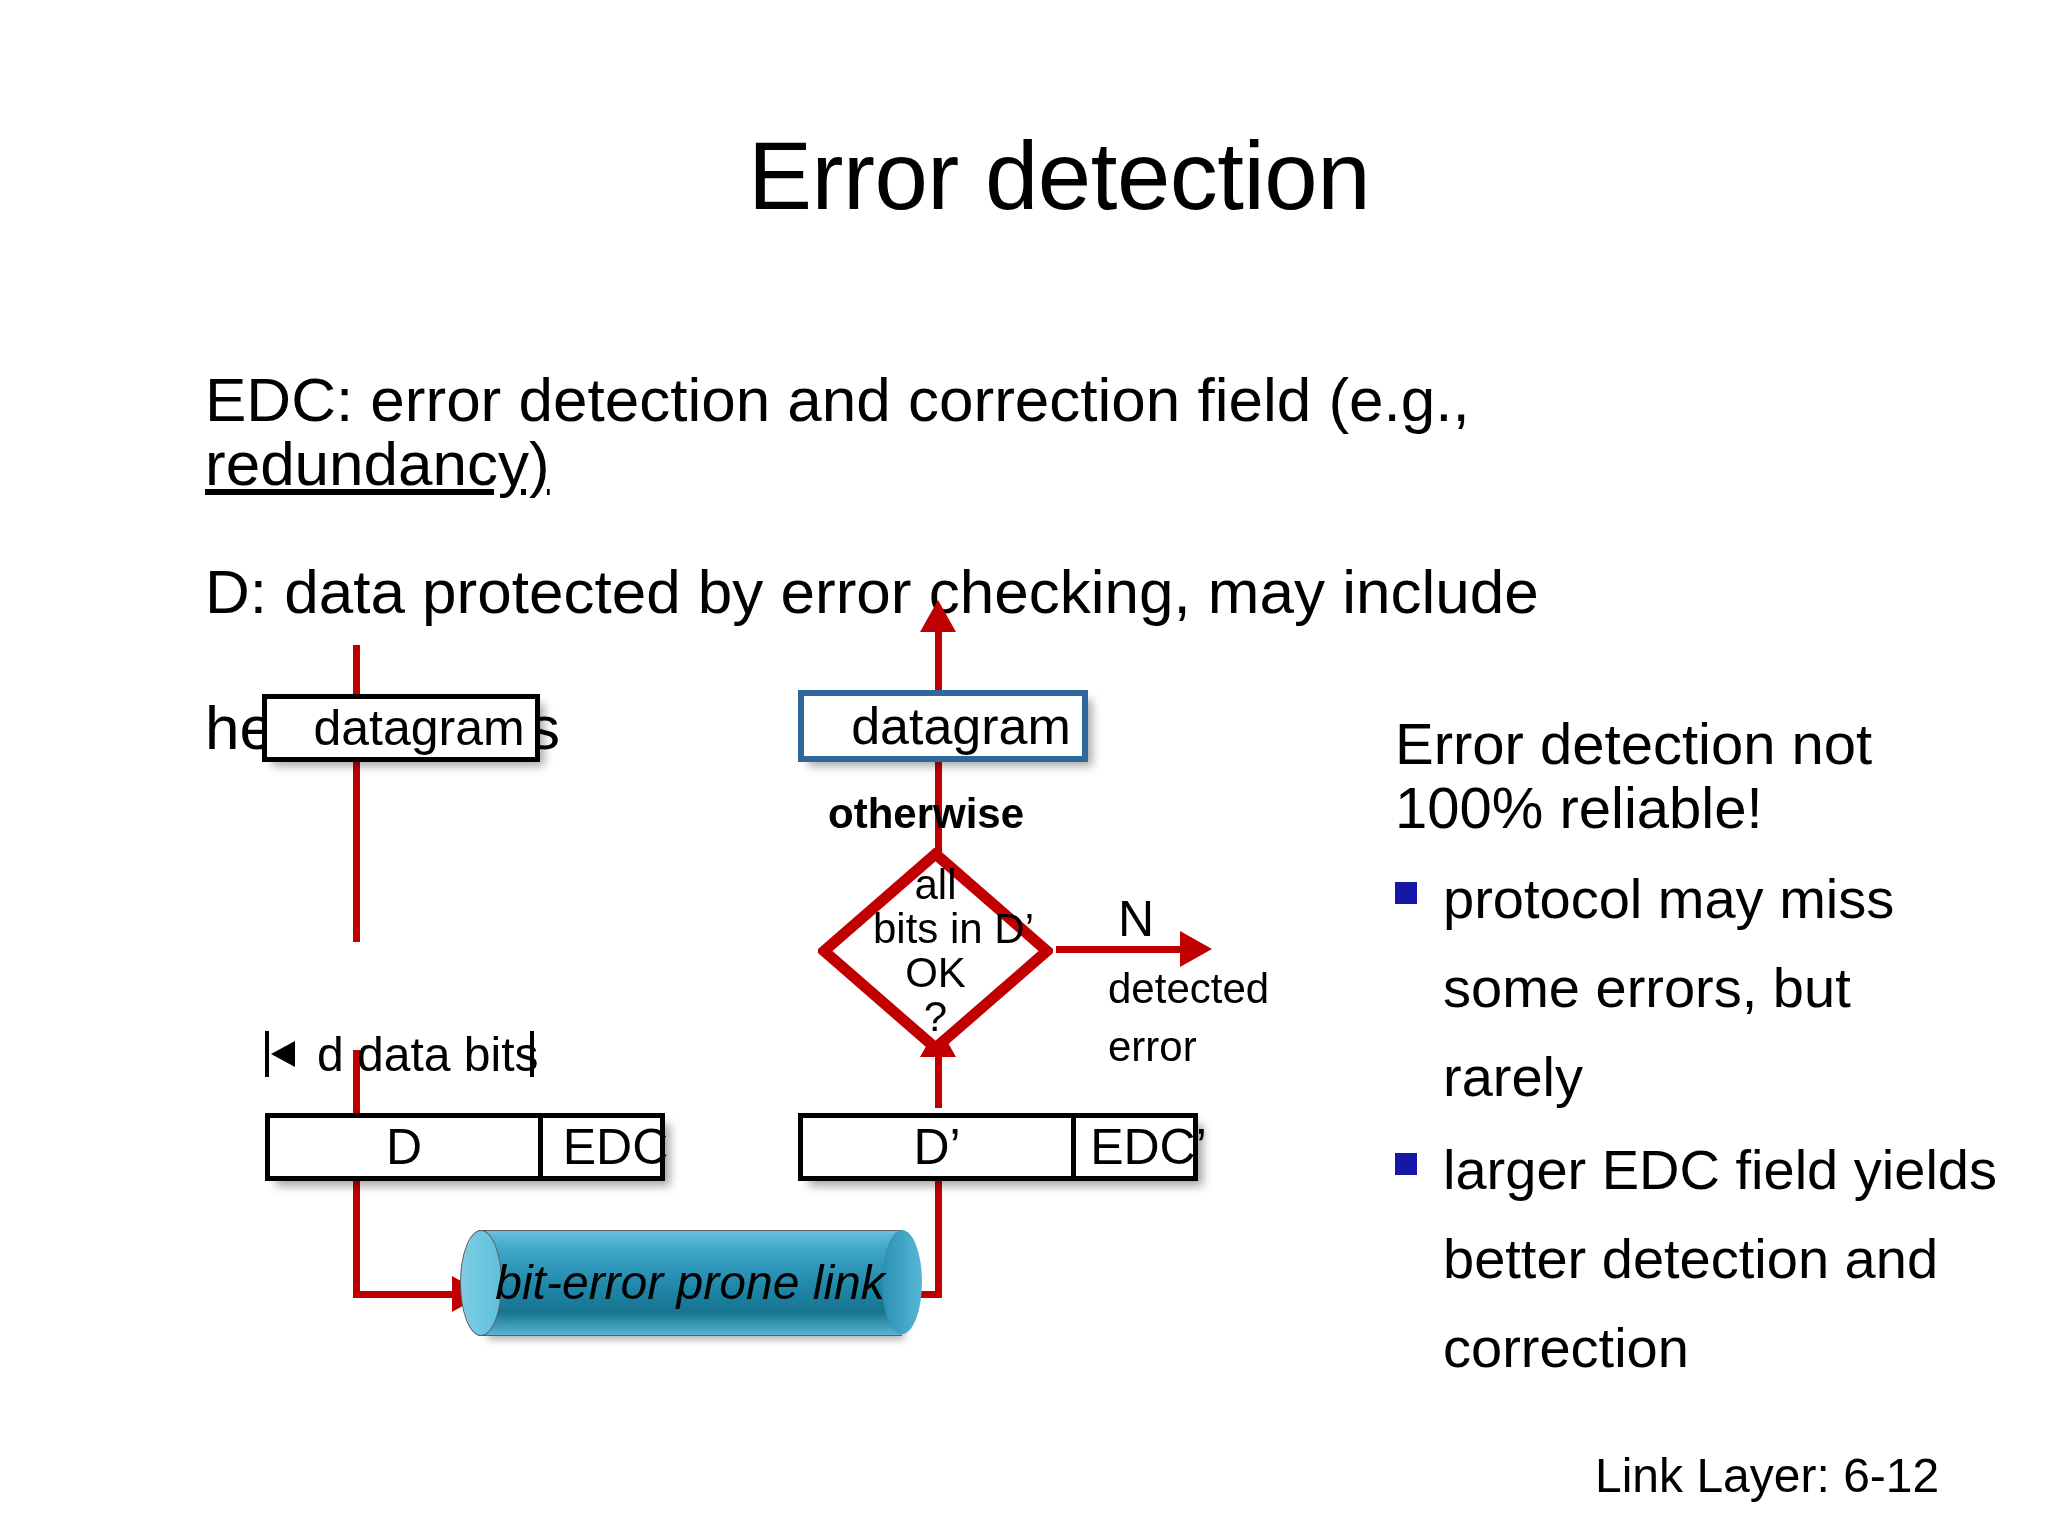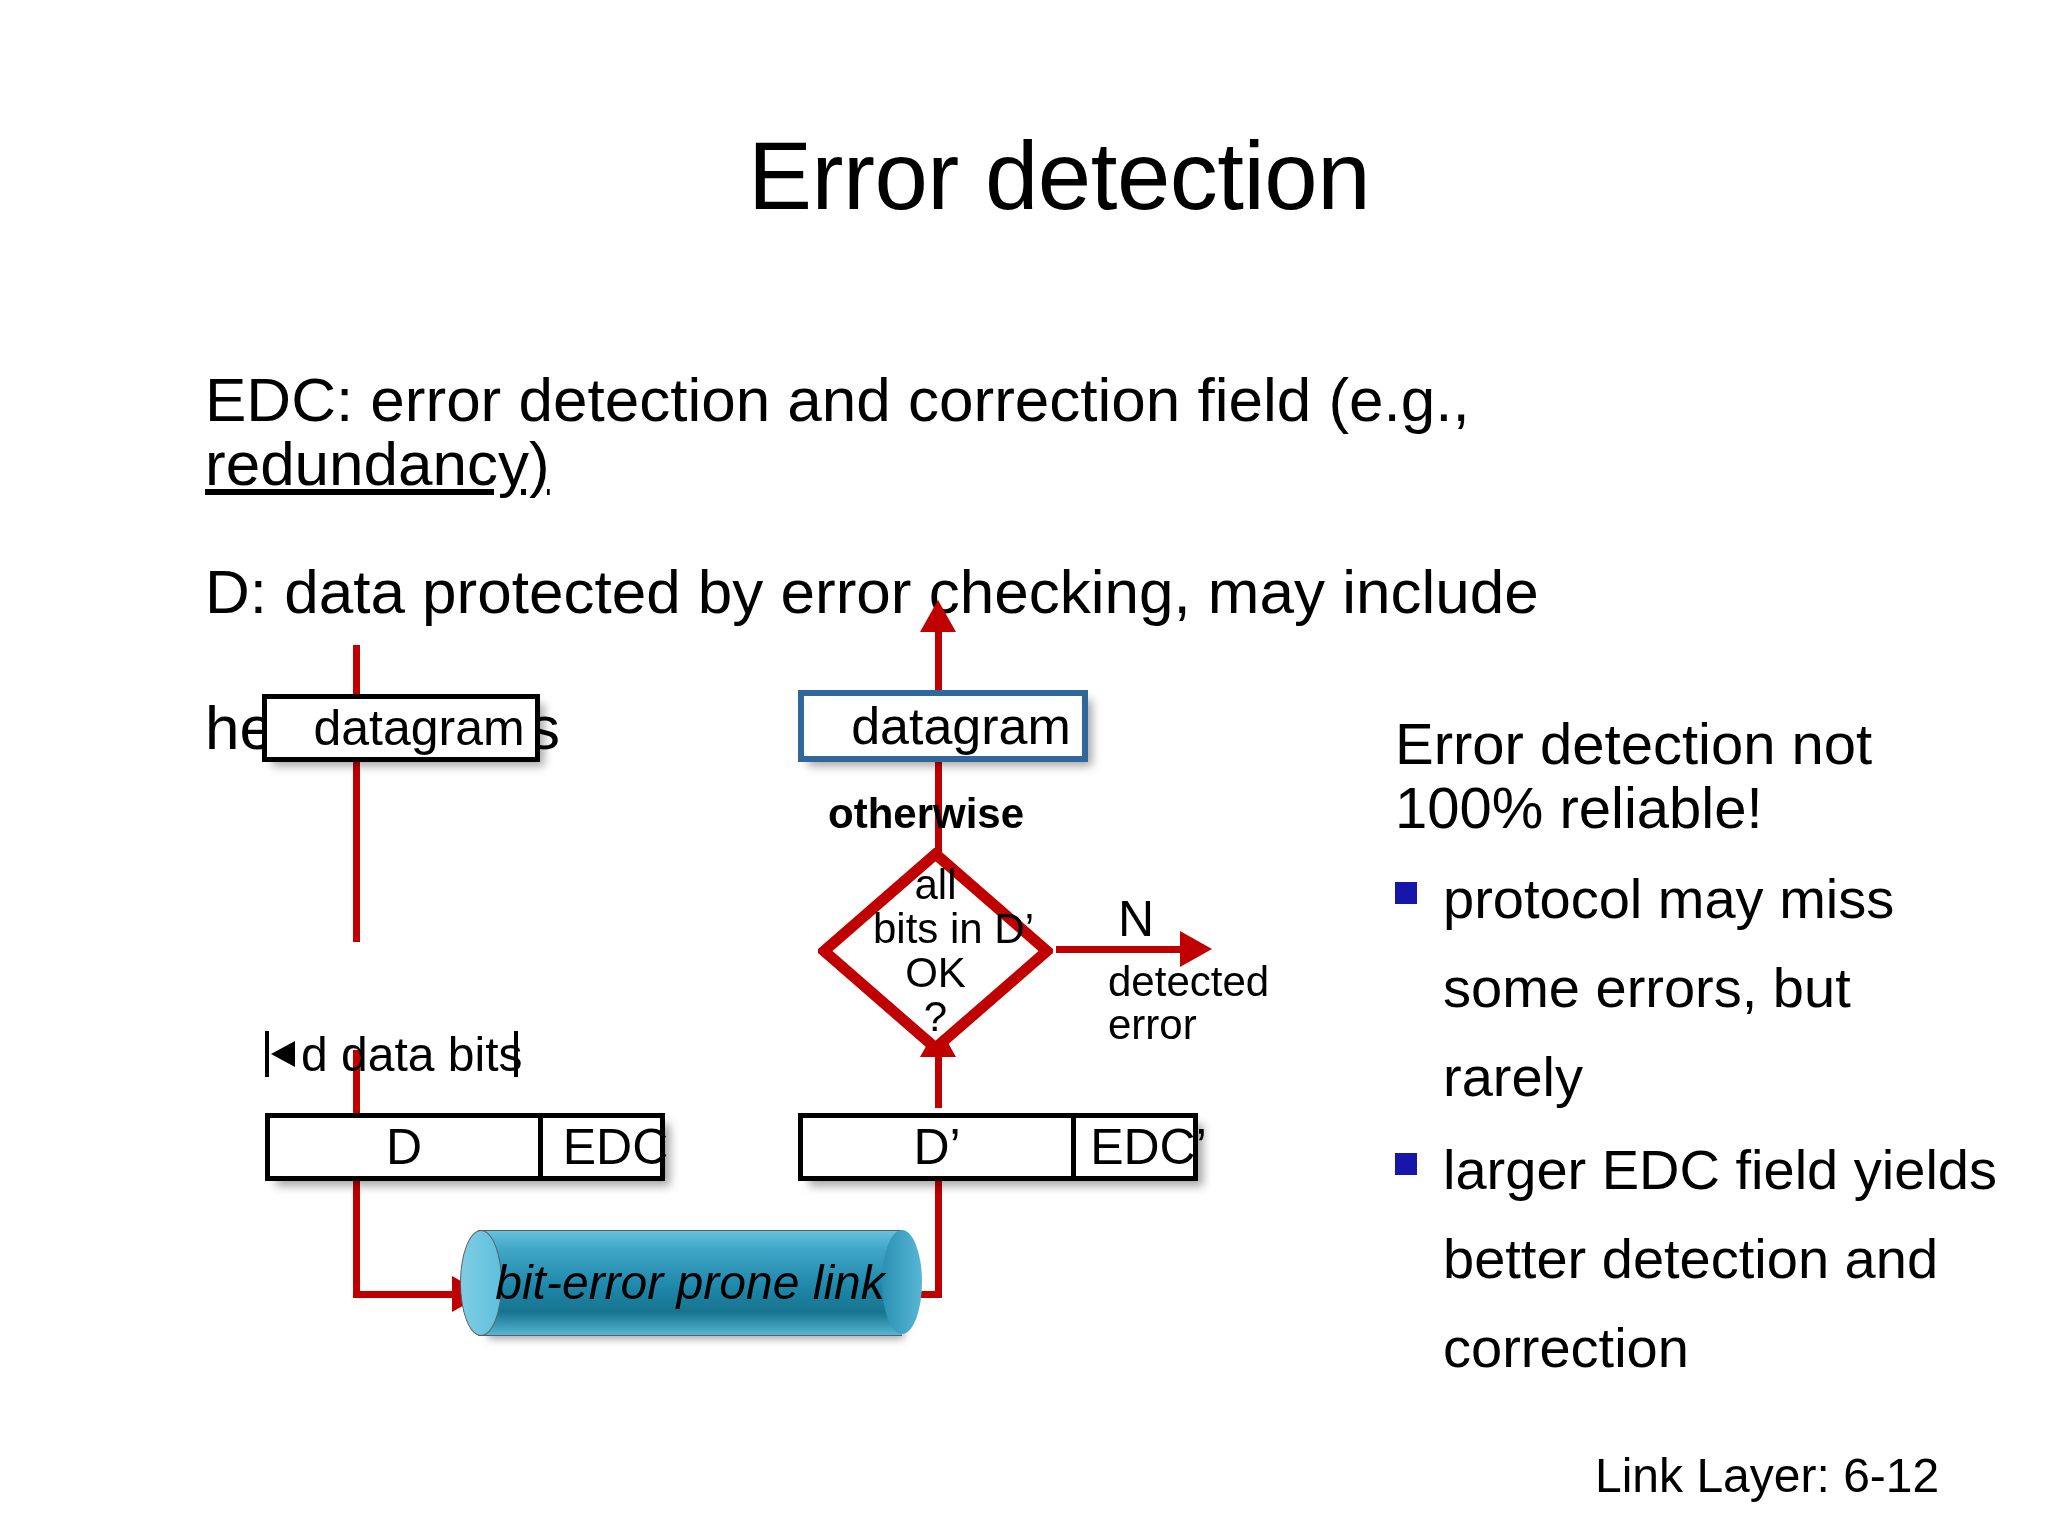--- a/index.html
+++ b/index.html
@@ -82,30 +82,30 @@
   #diamond svg{position:absolute;left:0;top:0;}
   #diamond .dtext{
     position:absolute;left:0;top:0;width:235px;height:206px;
     display:flex;flex-direction:column;align-items:center;justify-content:center;
     font-size:42px;line-height:44px;text-align:center;white-space:nowrap;
   }
   #diamond .dtext .wide{position:relative;left:18px;}
 
   #lbl-otherwise{left:828px;top:790px;font-size:42px;white-space:nowrap;font-weight:bold;}
   #lbl-n{left:1118px;top:890px;font-size:50px;}
-  #lbl-detected{left:1108px;top:960px;font-size:42px;line-height:43px;white-space:nowrap;}
+  #lbl-detected{left:1108px;top:960px;font-size:42px;line-height:58px;white-space:nowrap;}
 
   
   #d-data-bits{left:265px;top:1028px;display:flex;align-items:center;
                font-size:48px;white-space:nowrap;height:52px;}
   #d-data-bits .tick{width:4px;height:46px;background:#000;}
   #d-data-bits .larr{width:0;height:0;margin-left:2px;
        border-top:13px solid transparent;border-bottom:13px solid transparent;
        border-right:24px solid #000;}
-  #d-data-bits .txt{margin-left:6px;}
+  #d-data-bits .txt{margin-left:22px;}
   #d-data-bits .tick2{width:4px;height:46px;background:#000;margin-left:-8px;}
 
   
   #link-cyl{left:460px;top:1230px;width:460px;height:104px;}
   #link-cyl .body{
     position:absolute;left:18px;top:0;width:424px;height:104px;
     background:linear-gradient(to bottom,#66C1DC 0%,#3FA6C8 18%,#1E86A8 55%,#17748F 78%,#57B6D4 100%);
     border-top:1px solid #5E5E5E;border-bottom:1px solid #5E5E5E;
     box-shadow:6px 7px 8px -4px rgba(0,0,0,.35);
   }

